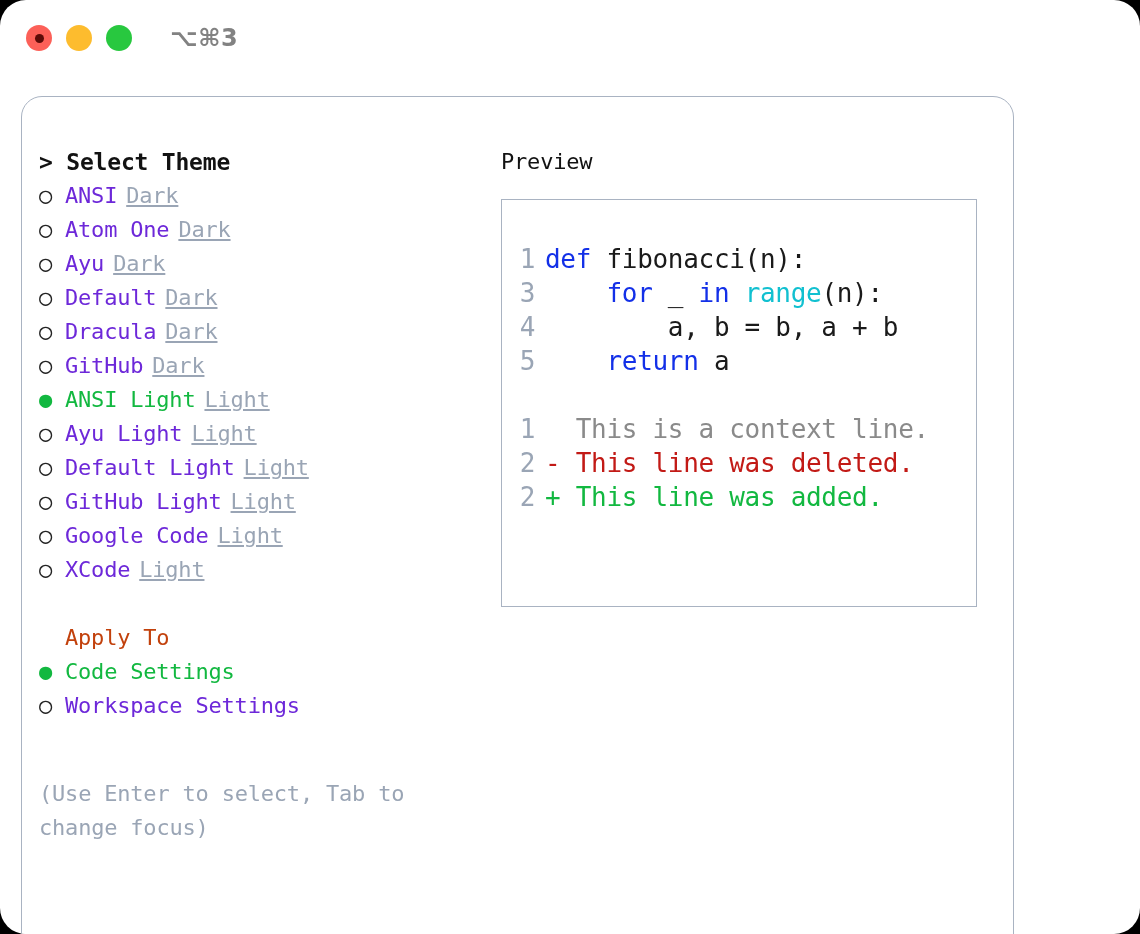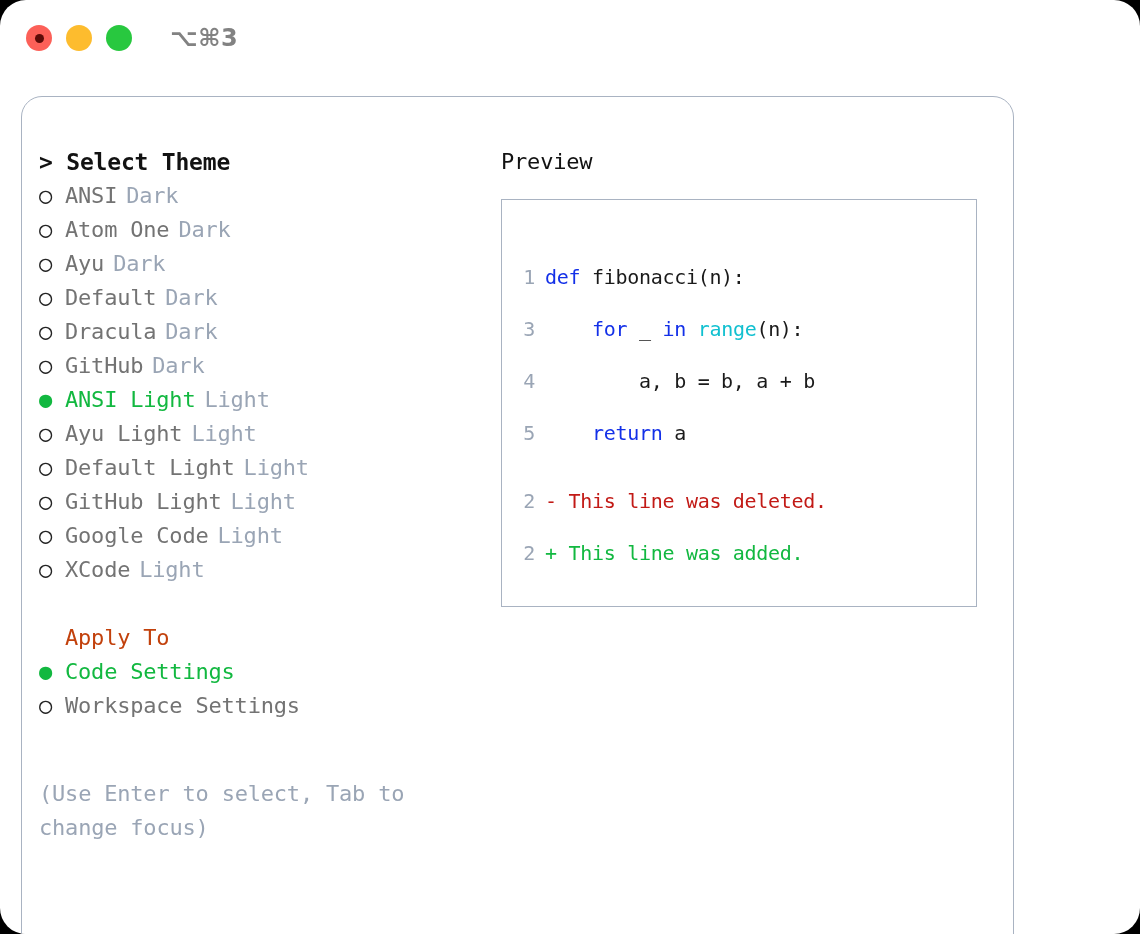--- a/index.html
+++ b/index.html
@@ -135,24 +135,25 @@
     color: #242424;
   }
   .opt .bullet {
     display: inline-block;
     width: 26px;
     flex: 0 0 26px;
     color: #242424;
   }
   .opt.selected .bullet,
   .opt.selected .opt-label { color: #12b840; }
-  .opt .opt-label { color: #737373; }
+  .opt .opt-label { color: #6d28d9; }
   .opt .opt-meta {
     color: #9aa5b5;
     margin-left: 9px;
+    text-decoration: underline;
   }
 
   .spacer-row { height: 34px; }
 
   .group-heading {
     font-size: 22px;
     line-height: 34px;
     color: #c2410c;
     white-space: pre;
     padding-left: 26px;
@@ -189,26 +190,25 @@
   }
 
   .code-area {
     position: absolute;
     left: 13px;
     top: 42px;
     right: 8px;
   }
 
   .code-line {
-    font-size: 20px;
+    font-size: 26px;
     line-height: 34px;
     white-space: pre;
     color: #1a1a1a;
     letter-spacing: -0.3px;
-    margin-top: 18px;
   }
   .ln {
     display: inline-block;
     width: 20px;
     text-align: right;
     color: #9aa5b5;
     margin-right: 10px;
   }
   .kw   { color: #1330e8; }
   .fn   { color: #11c0d0; }
@@ -273,20 +273,21 @@
 
         <div class="preview-box">
           <div class="code-area">
             <div id="code-lines">
                 <div class="code-line"><span class="ln">1</span><span class="kw">def </span><span class="txt">fibonacci(n):</span></div>
                 <div class="code-line"><span class="ln">3</span><span class="txt">    </span><span class="kw">for</span><span class="txt"> _ </span><span class="kw">in</span><span class="txt"> </span><span class="fn">range</span><span class="txt">(n):</span></div>
                 <div class="code-line"><span class="ln">4</span><span class="txt">        a, b = b, a + b</span></div>
                 <div class="code-line"><span class="ln">5</span><span class="txt">    </span><span class="kw">return</span><span class="txt"> a</span></div>
               </div>
             <div class="diff-block" id="diff-lines">
+                <div class="code-line"><span class="ln">1</span><span class="d-ctx">  </span><span class="d-ctx">This is a context line.</span></div>
                 <div class="code-line"><span class="ln">2</span><span class="d-del">- </span><span class="d-del">This line was deleted.</span></div>
                 <div class="code-line"><span class="ln">2</span><span class="d-add">+ </span><span class="d-add">This line was added.</span></div>
               </div>
           </div>
         </div>
       </div>
 
     </div>
   </div>
 </div>

